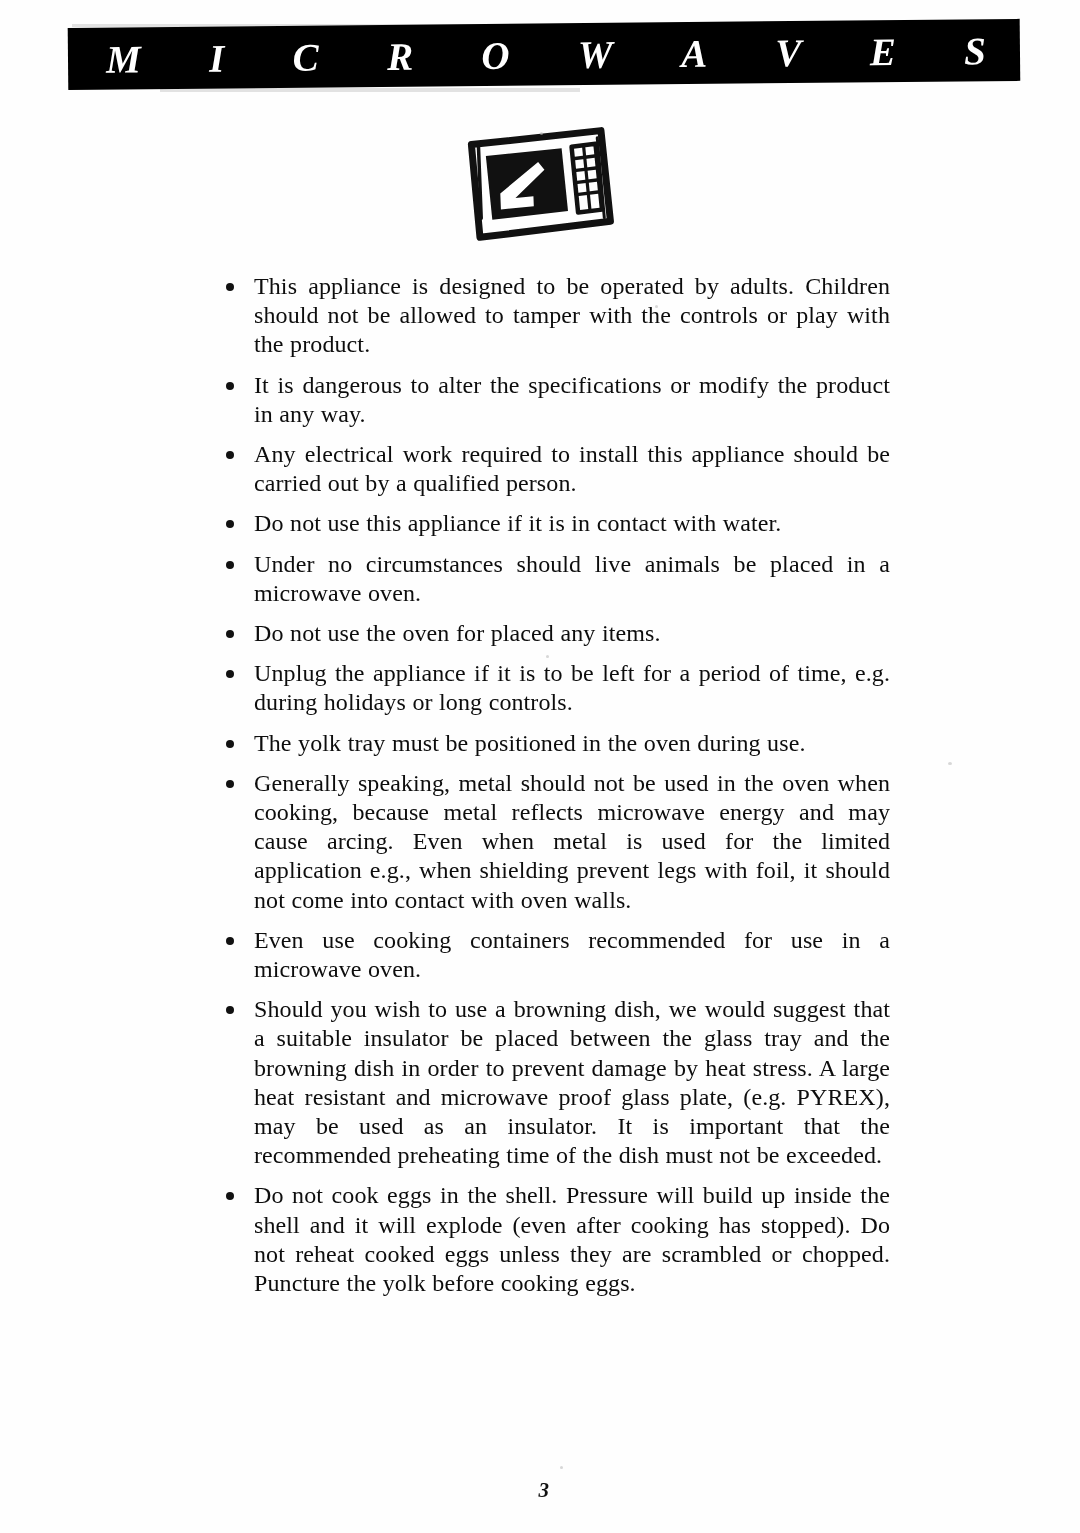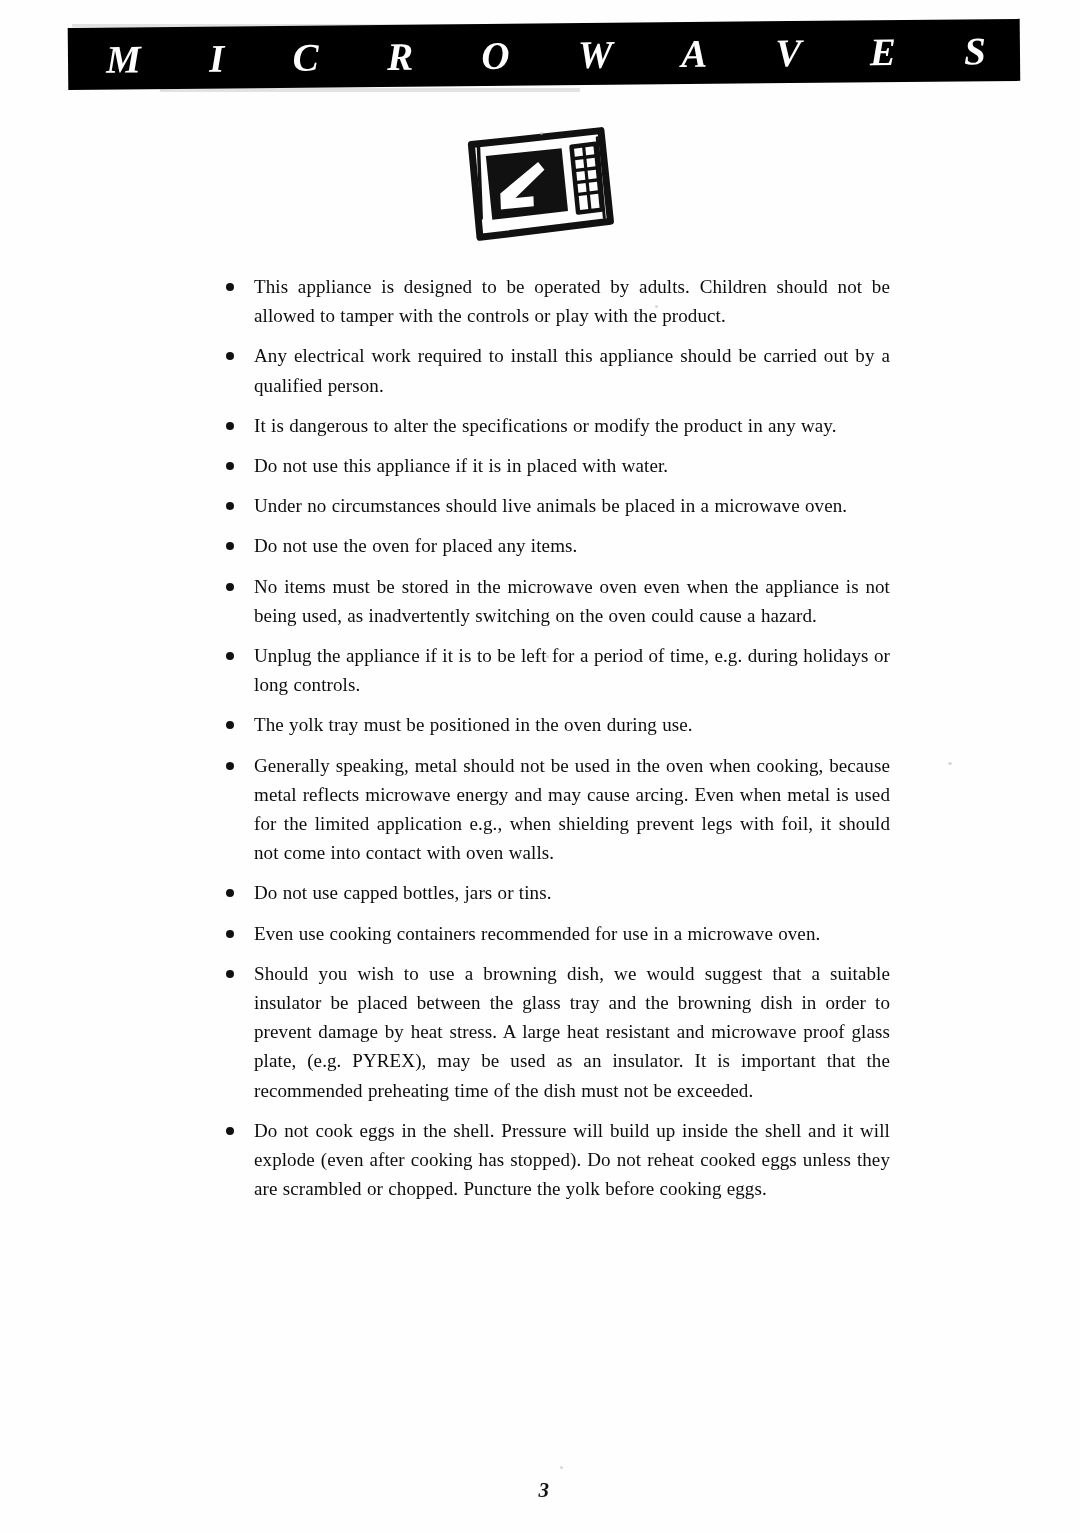--- a/index.html
+++ b/index.html
@@ -95,21 +95,21 @@
   }
   ul.bullets {
     list-style: none;
     margin: 0;
     padding: 0;
   }
   ul.bullets > li {
     position: relative;
     padding-left: 28px;
     margin: 0 0 11px 0;
-    font-size: 19px;
+    font-size: 24px;
     line-height: 29.2px;
     text-align: justify;
     text-justify: inter-word;
     letter-spacing: 0.1px;
     word-spacing: 0.4px;
   }
   ul.bullets > li:last-child {
     margin-bottom: 0;
   }
   ul.bullets > li .dot {
@@ -200,57 +200,49 @@
   </div>
 
   <div class="content">
     <ul class="bullets">
       <li>
         <span class="dot"></span>
         <span class="txt">This appliance is designed to be operated by adults. Children should not be allowed to tamper with the controls or play with the product.</span>
       </li>
       <li>
         <span class="dot"></span>
+        <span class="txt">It is dangerous to alter the specifications or modify the product in any way.</span>
+      </li>
+      <li>
+        <span class="dot"></span>
         <span class="txt">Any electrical work required to install this appliance should be carried out by a qualified person.</span>
       </li>
       <li>
         <span class="dot"></span>
-        <span class="txt">It is dangerous to alter the specifications or modify the product in any way.</span>
-      </li>
-      <li>
-        <span class="dot"></span>
-        <span class="txt">Do not use this appliance if it is in placed with water.</span>
+        <span class="txt">Do not use this appliance if it is in contact with water.</span>
       </li>
       <li>
         <span class="dot"></span>
         <span class="txt">Under no circumstances should live animals be placed in a microwave oven.</span>
       </li>
       <li>
         <span class="dot"></span>
         <span class="txt">Do not use the oven for placed any items.</span>
       </li>
       <li>
         <span class="dot"></span>
-        <span class="txt">No items must be stored in the microwave oven even when the appliance is not being used, as inadvertently switching on the oven could cause a hazard.</span>
-      </li>
-      <li>
-        <span class="dot"></span>
         <span class="txt">Unplug the appliance if it is to be left for a period of time, e.g. during holidays or long controls.</span>
       </li>
       <li>
         <span class="dot"></span>
         <span class="txt">The yolk tray must be positioned in the oven during use.</span>
       </li>
       <li>
         <span class="dot"></span>
         <span class="txt">Generally speaking, metal should not be used in the oven when cooking, because metal reflects microwave energy and may cause arcing. Even when metal is used for the limited application e.g., when shielding prevent legs with foil, it should not come into contact with oven walls.</span>
-      </li>
-      <li>
-        <span class="dot"></span>
-        <span class="txt">Do not use capped bottles, jars or tins.</span>
       </li>
       <li>
         <span class="dot"></span>
         <span class="txt">Even use cooking containers recommended for use in a microwave oven.</span>
       </li>
       <li>
         <span class="dot"></span>
         <span class="txt">Should you wish to use a browning dish, we would suggest that a suitable insulator be placed between the glass tray and the browning dish in order to prevent damage by heat stress. A large heat resistant and microwave proof glass plate, (e.g. PYREX), may be used as an insulator. It is important that the recommended preheating time of the dish must not be exceeded.</span>
       </li>
       <li>

